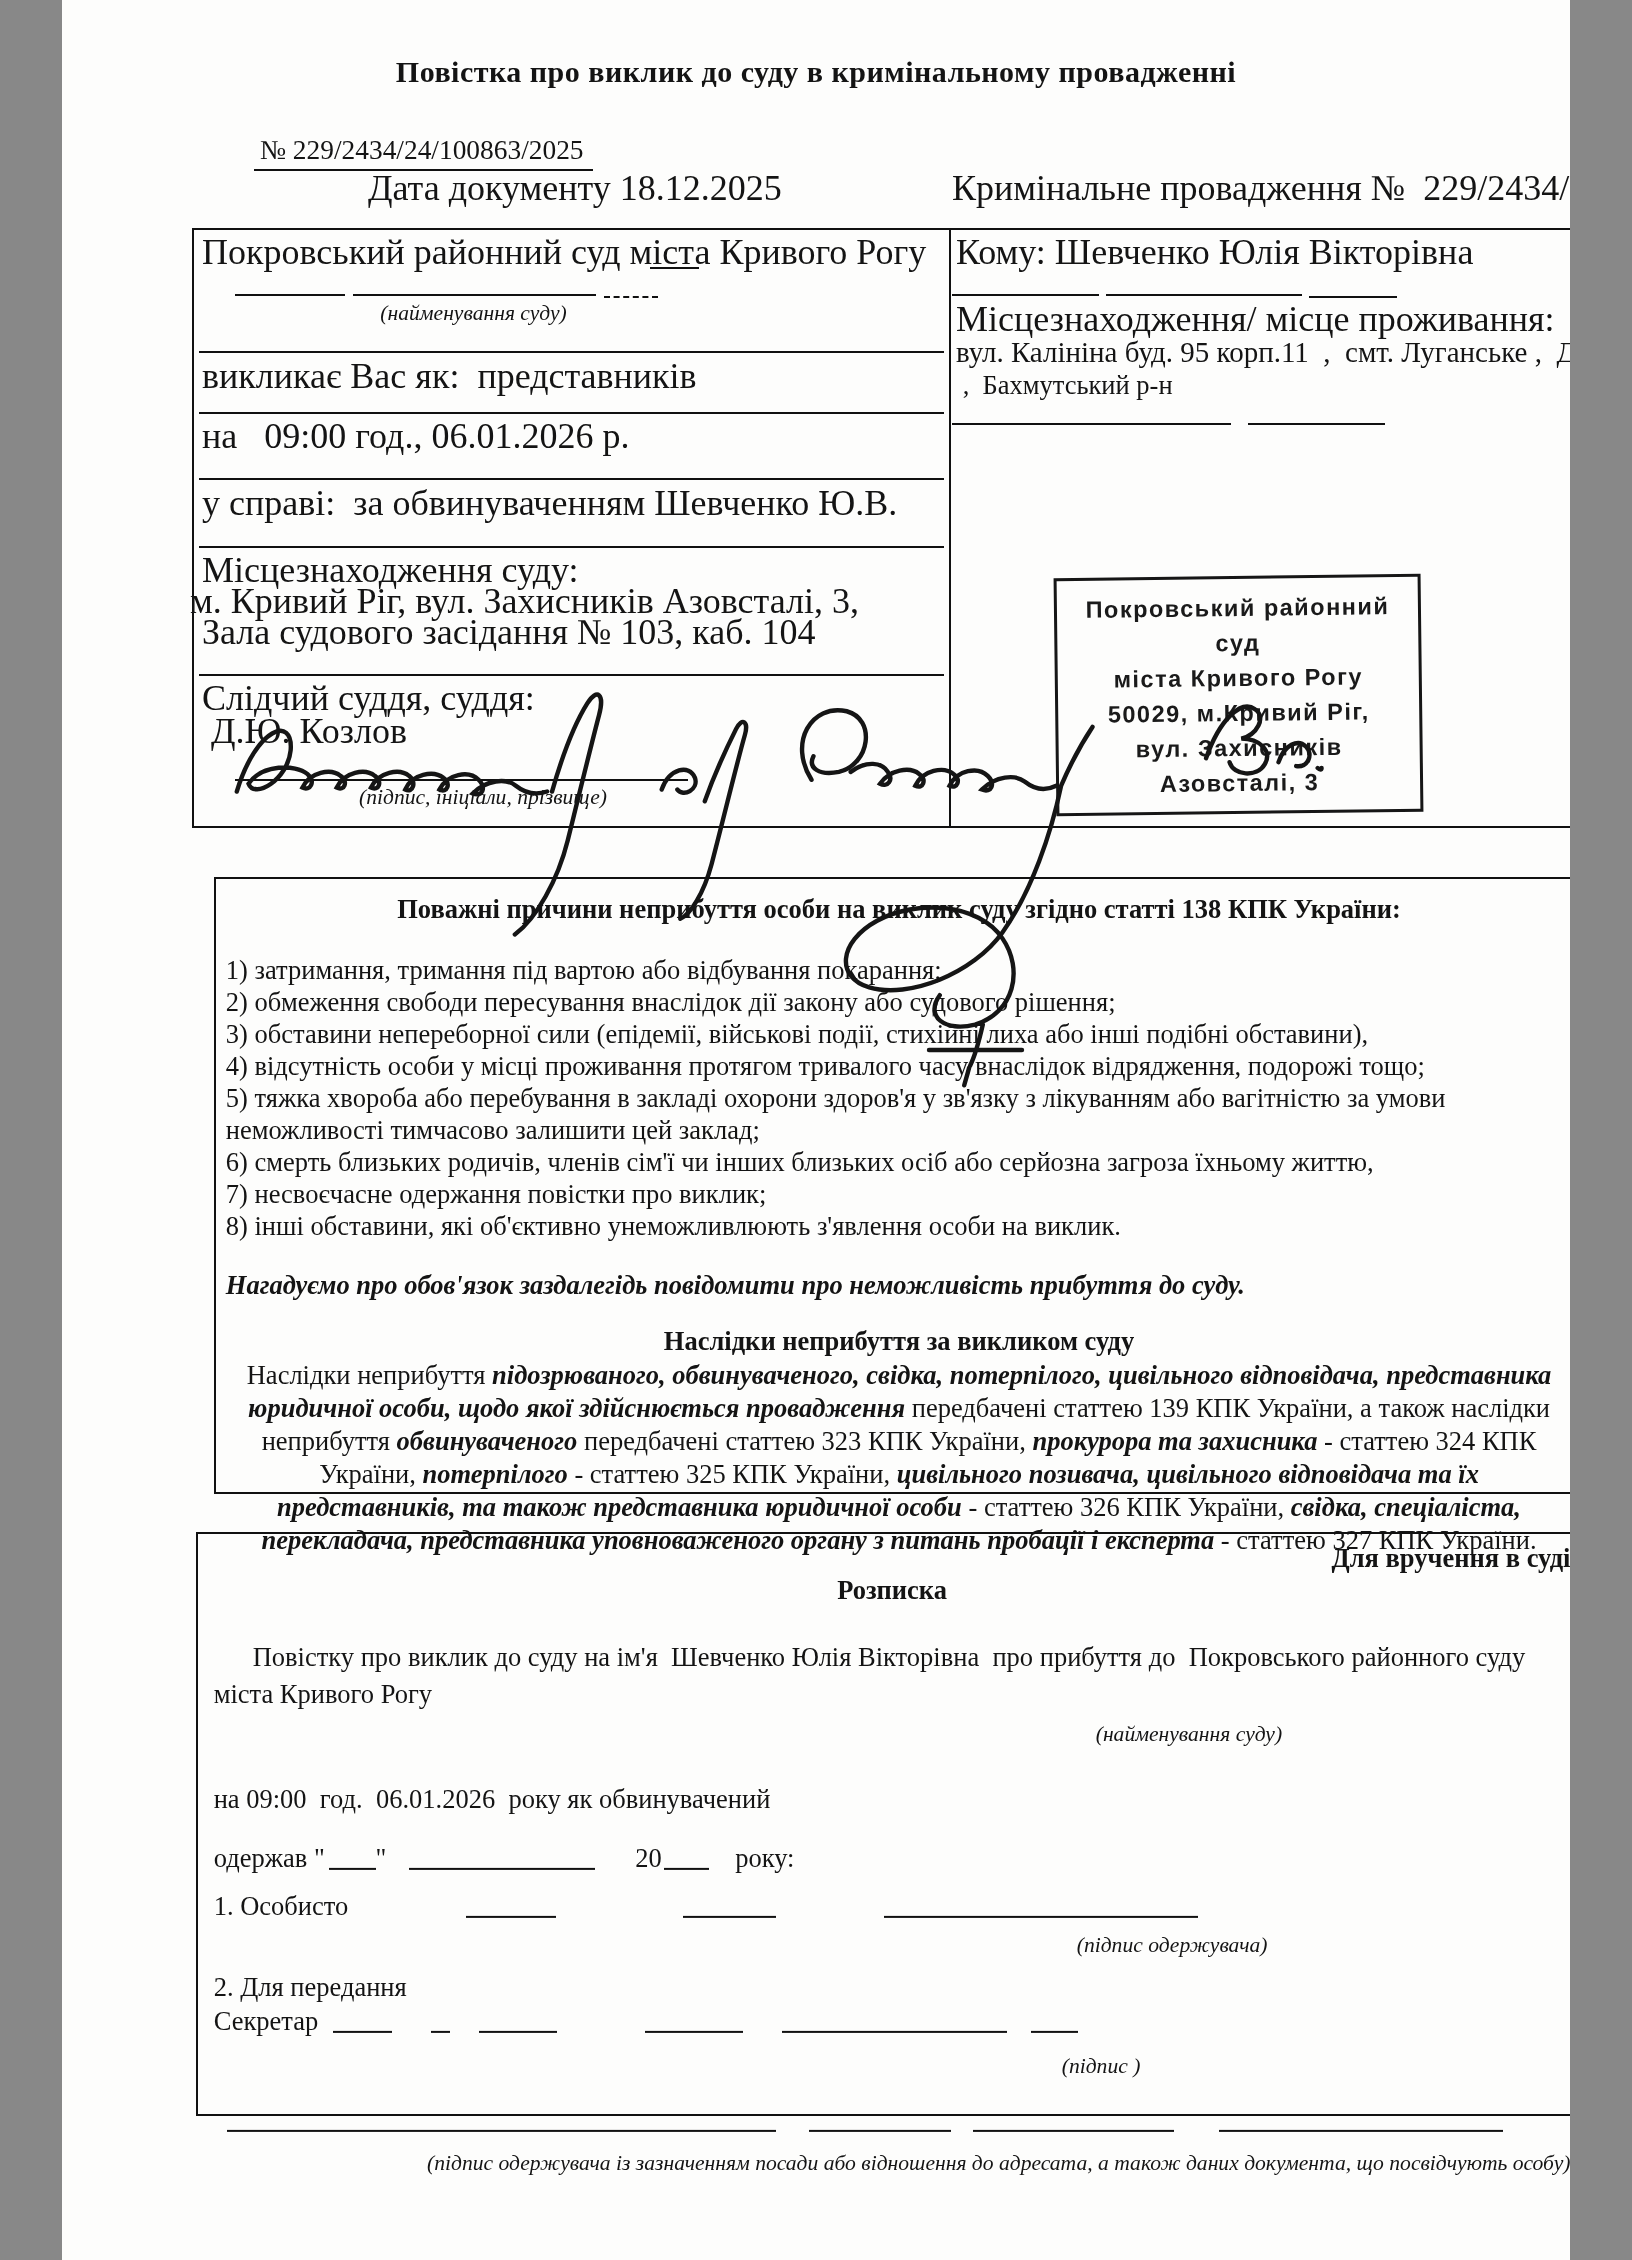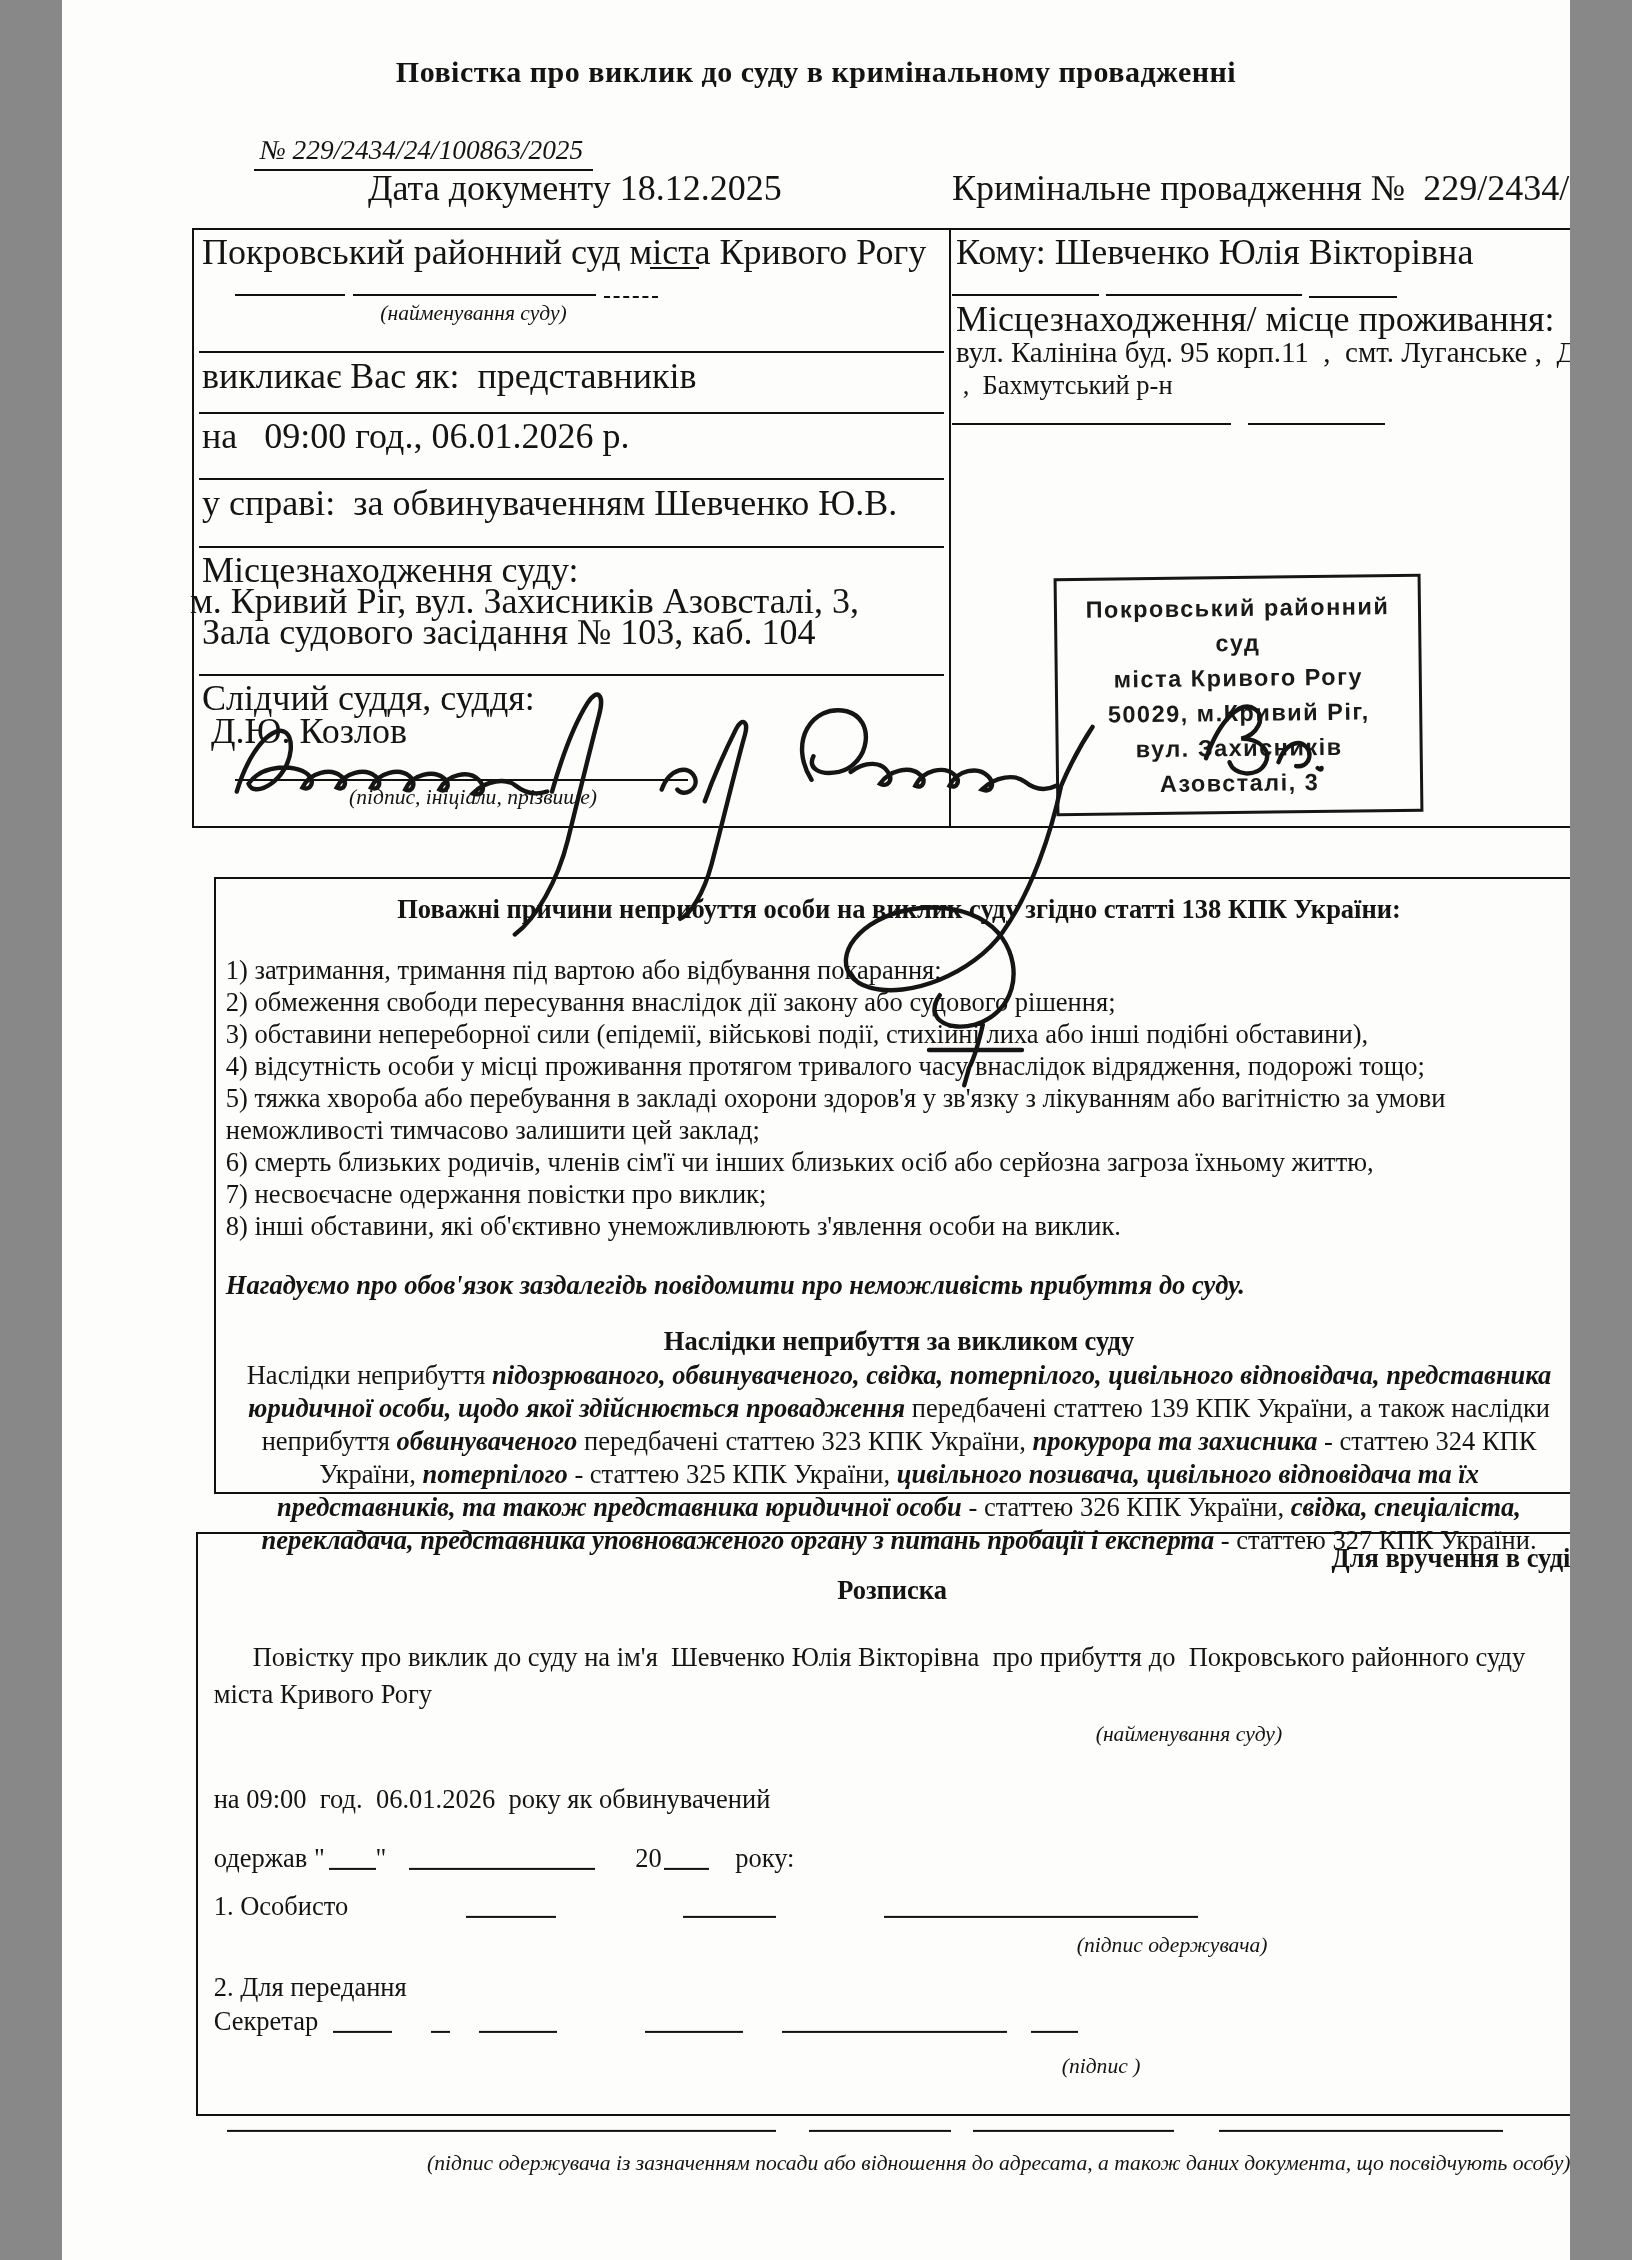--- a/index.html
+++ b/index.html
@@ -9,21 +9,21 @@
   .b{font-weight:bold;}
   .i{font-style:italic;}
   .small{font-size:21.6px;line-height:23.5px;}
   .hline{position:absolute;height:0;border-top:2px solid #111;}
   .vline{position:absolute;width:0;border-left:2.9px solid #111;}
   .box{position:absolute;border:2.9px solid #111;box-sizing:border-box;}
   .center{text-align:center;}
   .title{position:absolute;left:0;top:55px;width:100%;text-align:center;
          font-size:30px;font-weight:bold;letter-spacing:0.5px;}
   .num{position:absolute;left:192px;top:135px;font-size:27.4px;border-bottom:2.9px solid #111;
-       padding:0 9.8px 2.9px 5.9px;font-style:italic;}
+       padding:0 9.8px 2.9px 5.9px;}
   .stamp{position:absolute;left:993px;top:576px;width:367px;border:3.9px solid #161616;
          transform:rotate(-0.7deg);padding:11.8px 5.9px 9.8px 5.9px;text-align:center;
          font-family:"Liberation Sans","DejaVu Sans",sans-serif;font-weight:bold;
          font-size:23.5px;line-height:35px;letter-spacing:1.5px;color:#1a1a1a;box-sizing:border-box;}
   .flow{position:absolute;box-sizing:border-box;}
   .item{font-size:26.5px;line-height:32px;white-space:normal;}
   .bi{font-weight:bold;font-style:italic;}
   .blank{display:inline-block;height:15.7px;border-bottom:2px solid #111;transform:translateY(2.9px);}
   .prewrap{white-space:pre-wrap;}
   svg.ink{position:absolute;left:137px;top:676px;pointer-events:none;}
@@ -54,21 +54,21 @@
   <div class="hline" style="left:137px;top:478px;width:745px;"></div>
   <div class="t" style="left:140px;top:488px;">у справі:  за обвинуваченням Шевченко Ю.В.</div>
   <div class="hline" style="left:137px;top:546px;width:745px;"></div>
   <div class="t" style="left:140px;top:555px;">Місцезнаходження суду:</div>
   <div class="t" style="left:128px;top:586px;">м. Кривий Ріг, вул. Захисників Азовсталі, 3,</div>
   <div class="t" style="left:140px;top:617px;">Зала судового засідання № 103, каб. 104</div>
   <div class="hline" style="left:137px;top:674px;width:745px;"></div>
   <div class="t" style="left:140px;top:683px;">Слідчий суддя, суддя:</div>
   <div class="t" style="left:149px;top:716px;">Д.Ю. Козлов</div>
   <div class="hline" style="left:173px;top:779px;width:453px;"></div>
-  <div class="t i small center" style="left:264px;top:786px;width:294px;font-style:italic;">(підпис, ініціали, прізвище)</div>
+  <div class="t i small center" style="left:274px;top:786px;width:294px;font-style:italic;">(підпис, ініціали, прізвище)</div>
 
   <div class="t" style="left:894px;top:237px;">Кому: Шевченко Юлія Вікторівна</div>
   <div class="hline" style="left:890px;top:294px;width:147px;"></div>
   <div class="hline" style="left:1044px;top:294px;width:196px;"></div>
   <div class="hline" style="left:1247px;top:296px;width:88px;"></div>
   <div class="t" style="left:894px;top:304px;">Місцезнаходження/ місце проживання:</div>
   <div class="t" style="left:894px;top:337px;font-size:29px;">вул. Калініна буд. 95 корп.11  ,  смт. Луганське ,  Донецька</div>
   <div class="t" style="left:894px;top:370px;font-size:26.5px;"> ,  Бахмутський р-н</div>
   <div class="hline" style="left:890px;top:423px;width:279px;"></div>
   <div class="hline" style="left:1186px;top:423px;width:137px;"></div>

